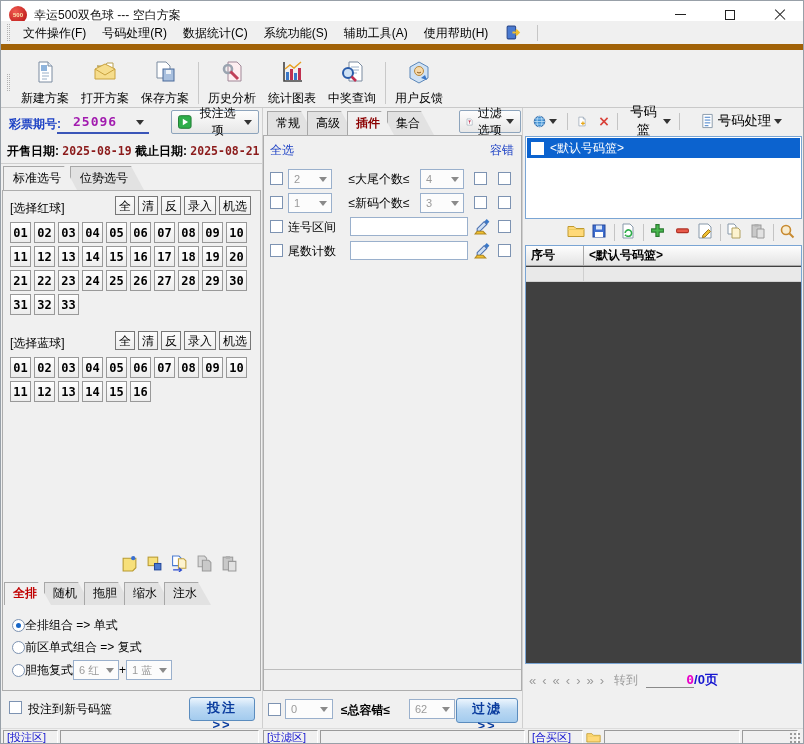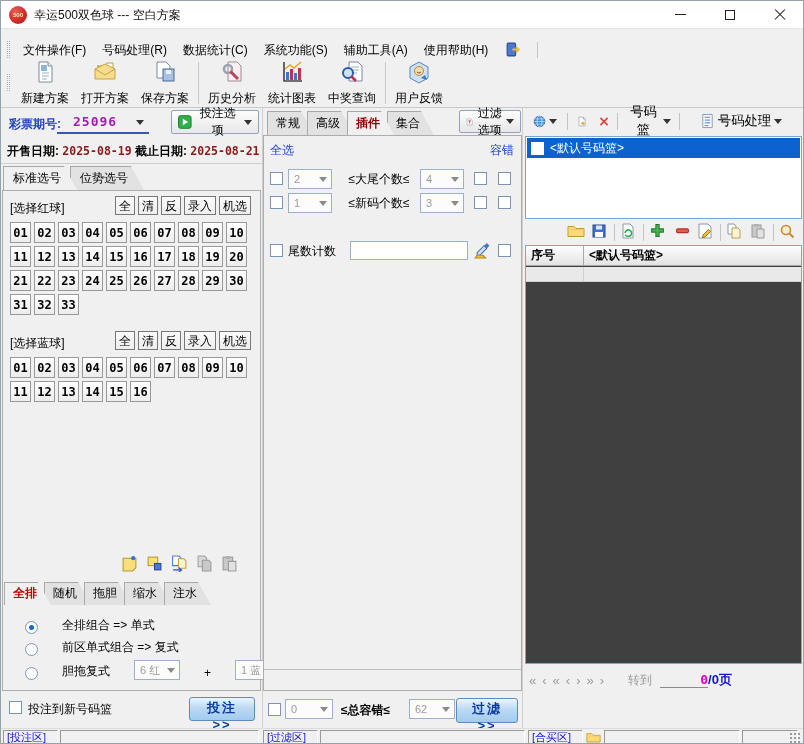--- a/index.html
+++ b/index.html
@@ -13,21 +13,21 @@
     background:radial-gradient(circle at 35% 30%,#ef5a50,#b30d0d);display:flex;align-items:center;justify-content:center}
   .app-icon span{color:#ffe9b0;font-size:6px;font-weight:bold}
   .title{position:absolute;left:33px;top:0;line-height:28px;font-size:12px;color:#111;white-space:nowrap}
   .wbtn{position:absolute;top:0;height:27px;width:46px;display:flex;align-items:center;justify-content:center}
   .g-min{width:11px;height:1px;background:#222}
   .g-max{width:10px;height:10px;border:1px solid #222}
   .g-close{position:relative;width:12px;height:12px}
   .g-close::before,.g-close::after{content:"";position:absolute;left:-1px;top:5px;width:14px;height:1.4px;background:#222}
   .g-close::before{transform:rotate(45deg)}.g-close::after{transform:rotate(-45deg)}
   
-  .menubar{position:absolute;left:0;top:36px;width:100%;height:29px;background:#f0f0f0;border-bottom:4px solid #a16207;
+  .menubar{position:absolute;left:0;top:20px;width:100%;height:29px;background:#f0f0f0;border-bottom:6px solid #a16207;
     display:flex;align-items:center;padding-left:6px}
   .grip{width:3px;height:17px;margin-right:5px;border-left:1px dotted #b0b0b0;border-right:1px dotted #b0b0b0}
   .menu-item{padding:0 8px;line-height:28px}
   .mi-exit{margin-left:6px;padding:1px 3px}
   .msep{width:1px;height:16px;background:#c6c6c6;margin-left:12px}
   
   .toolbar{position:absolute;left:0;top:57px;width:100%;height:50px;background:#f0f0f0;border-bottom:1px solid #c9c9c9;
     display:flex;align-items:center;padding-left:6px}
   .tbtn{width:60px;height:47px;display:flex;flex-direction:column;align-items:center;justify-content:center;gap:8px}
   .tbtn span{line-height:13px}
@@ -72,21 +72,21 @@
   .ar-red{top:5px}.ar-blue{top:140px}
   .grid{position:absolute;left:7px;display:grid;grid-template-columns:repeat(10,21px);grid-auto-rows:21px;gap:3px}
   .red-grid{top:31px}.blue-grid{top:166px}
   .ball{display:flex;align-items:center;justify-content:center;border:1px solid #999;background:linear-gradient(#fff,#ececec);
     font-weight:bold;font-size:12px;font-family:"DejaVu Sans Mono","Liberation Mono",monospace}
   .mini-icons{position:absolute;left:118px;top:364px;display:flex;gap:8px;align-items:center}
   .mini-icons .mbtn{width:17px;height:17px}
   .combine-tabs{position:absolute;left:1px;top:391px;display:flex}
   .combine-tabs .tab{height:23px;line-height:23px;padding:0 14px 0 9px}
   .combine-tabs .tab.active{color:#c00000;font-weight:bold}
-  .radio-row{position:absolute;left:22px;display:flex;align-items:flex-end;gap:24px;white-space:nowrap}
+  .radio-row{position:absolute;left:9px;display:flex;align-items:center;gap:0;white-space:nowrap}
   .rr1{top:426px}.rr2{top:448px}.rr3{top:469px}
   .bet-row{position:absolute;left:0;top:588px;width:100%;height:26px}
   .bet-row .cb{position:absolute;left:8px;top:5px}
   .bet-row .cb-label{position:absolute;left:27px;top:5px}
   .btn-bet{position:absolute;left:188px;top:1px;width:66px;height:24px}
   
   .ftabs{position:absolute;left:4px;top:3px;display:flex}
   .ftabs .tab{padding:0 14px 0 9px}
   .ftabs .tab.active{color:#8b0000;font-weight:bold}
   .filter-opts{position:absolute;left:196px;top:2px;width:62px;height:23px;display:flex;align-items:center;justify-content:center;gap:3px}
@@ -122,21 +122,21 @@
   .ricons .ib{position:absolute;top:2px;width:18px;height:18px}
   .table{position:absolute;left:2px;top:137px;width:277px;height:419px;border:1px solid #7aa5d4;background:#404040}
   .thead{position:absolute;left:0;top:0;width:100%;height:20px;background:linear-gradient(#fefefe,#e3e3e3);
     border-bottom:1px solid #a9a9a9;display:flex;font-weight:bold}
   .th1{width:58px;border-right:1px solid #a9a9a9;line-height:19px;padding-left:5px}
   .th2{flex:1;line-height:19px;padding-left:5px}
   .tsub{position:absolute;left:0;top:21px;width:100%;height:15px;background:#e9e9e9;border-bottom:1px solid #d2d2d2;display:flex}
   .ts1{width:58px;border-right:1px solid #cfcfcf}
   .pager{position:absolute;left:0;top:560px;width:100%;height:24px;display:flex;align-items:center;padding-left:6px;color:#9a9a9a}
   .navg{margin-right:6px;font-size:13px;color:#9a9a9a}
-  .goto{margin-left:18px}
+  .goto{margin-left:4px}
   .pageinput{display:inline-block;width:48px;border-bottom:1px solid #8a8a8a;text-align:right;margin-left:8px;height:16px}
   .cur{color:#e800c8;font-weight:bold;font-size:13px}
   .ptotal{color:#1515d0;font-weight:bold;font-size:13px}
   
   .statusbar{position:absolute;left:0;top:727px;width:100%;height:17px;background:#f0f0f0;border-top:1px solid #dcdcdc}
   .sb-box,.sb-field{position:absolute;top:1px;height:14px;border:1px solid;border-color:#9a9a9a #fff #fff #9a9a9a;
     font-size:11px;line-height:12px;padding:0 3px;color:#1515d0;white-space:nowrap}
   .sb-folder{position:absolute;top:1px;width:19px;height:14px;display:flex;align-items:center;justify-content:center;border:none;background:transparent}
   .sb-grip{position:absolute;right:2px;top:4px;width:11px;height:11px;
     background-image:radial-gradient(#9a9a9a 1px,transparent 1.2px);background-size:4px 4px;background-position:bottom right}
@@ -451,20 +451,33 @@
         <span class="cb cb3"></span>
       </div>
       <div class="frow fr2">
         <span class="cb cb1"></span>
         <span class="msel s1"><span>1</span><span class="arr gray"></span></span>
         <span class="flb">≤新码个数≤</span>
         <span class="msel s2"><span>3</span><span class="arr gray"></span></span>
         <span class="cb cb2"></span>
         <span class="cb cb3"></span>
       </div>
+      <div class="frow fr3">
+        <span class="cb cb1"></span>
+        <span class="flb2">连号区间</span>
+        <span class="inp"></span>
+        <span class="pen">
+          <svg class="ic" width="17" height="17" viewBox="0 0 16 16">
+            <path d="M9.5 3.5L12 1l2.5 2.5L12 6z" fill="#3a78c8"></path>
+            <path d="M3 10l6.5-6.5L12 6l-6.5 6.5H3z" fill="#cfe0f5" stroke="#4a6fae"></path>
+            <path d="M1 15h10l-2.5-2.5H3z" fill="#f0c030" stroke="#b08820"></path>
+          </svg>
+        </span>
+        <span class="cb cb3"></span>
+      </div>
       <div class="frow fr4">
         <span class="cb cb1"></span>
         <span class="flb2">尾数计数</span>
         <span class="inp"></span>
         <span class="pen">
           <svg class="ic" width="17" height="17" viewBox="0 0 16 16">
             <path d="M9.5 3.5L12 1l2.5 2.5L12 6z" fill="#3a78c8"></path>
             <path d="M3 10l6.5-6.5L12 6l-6.5 6.5H3z" fill="#cfe0f5" stroke="#4a6fae"></path>
             <path d="M1 15h10l-2.5-2.5H3z" fill="#f0c030" stroke="#b08820"></path>
           </svg>

